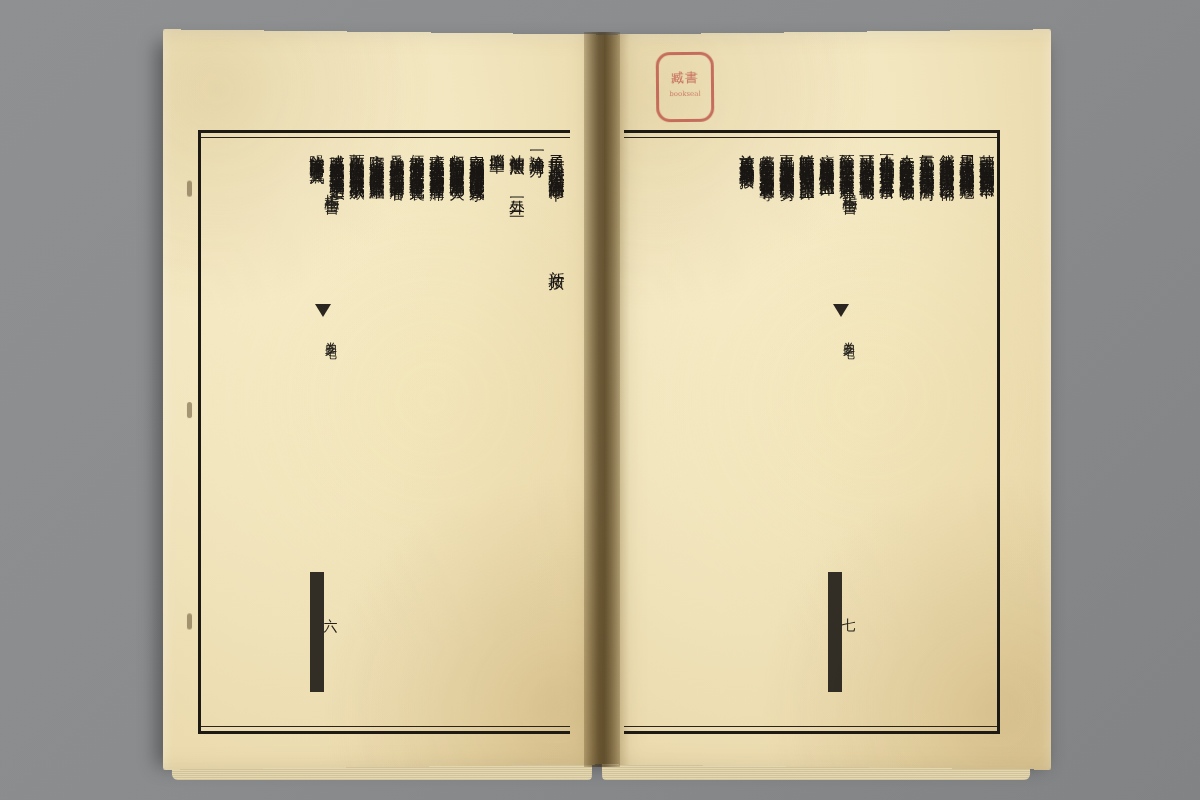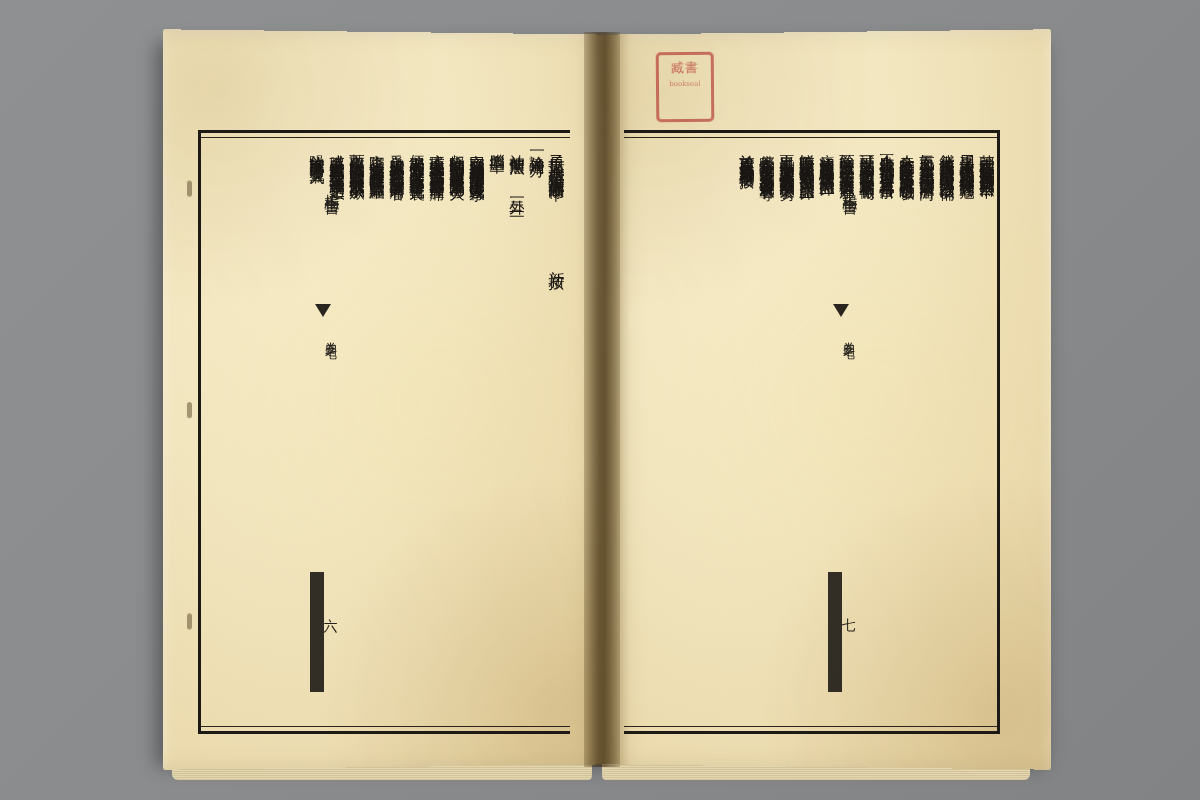--- a/index.html
+++ b/index.html
@@ -214,28 +214,28 @@
   .blackbar.r { left: 678px; top: 540px; width: 14px; height: 120px; }
 
   
   #seal {
     position: absolute;
     left: 506px;
     top: 20px;
     width: 58px;
     height: 70px;
     border: 3px solid #b8433c;
-    border-radius: 5px;
+    border-radius: 14px;
     opacity: 0.72;
     color: #b8433c;
     font-family: "DejaVu Serif", serif;
     font-size: 13px;
     line-height: 1.05;
     text-align: center;
-    padding-top: 6px;
+    padding-top: 16px;
     box-sizing: border-box;
     letter-spacing: 1px;
     transform: rotate(-0.5deg);
   }
   #seal .sealline { display: block; }
   #seal .sealsub { font-size: 7px; letter-spacing: 0px; margin-top: 16px; opacity: 0.85; }
 
   
   .bindhole {
     position: absolute;

